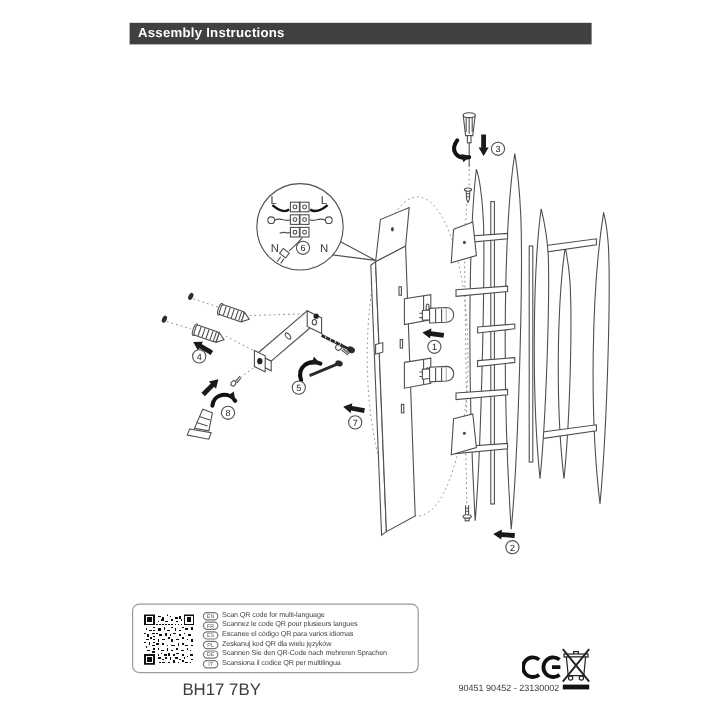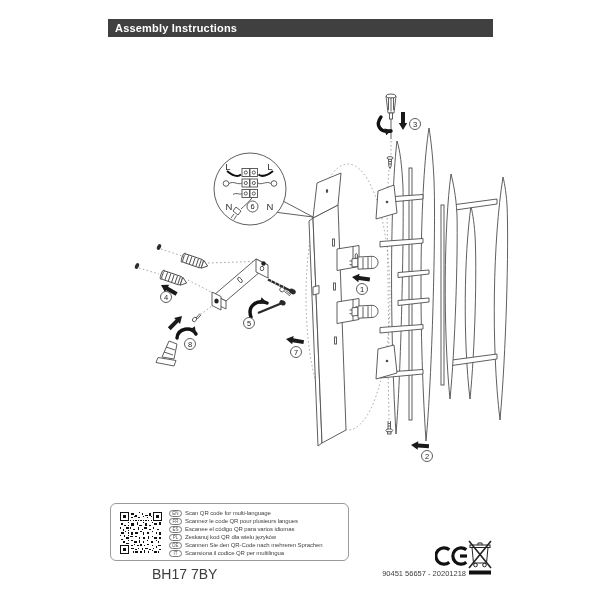--- a/index.html
+++ b/index.html
@@ -315,21 +315,21 @@
         <span class="qr-text">Scannen Sie den QR-Code nach mehreren Sprachen</span>
       </div>
       <div class="qr-row">
         <span class="lang-badge">IT</span>
         <span class="qr-text">Scansiona il codice QR per multilingua</span>
       </div>
     </div>
   </div>
 
   <div class="model-text">BH17 7BY</div>
-  <div class="code-text">90451 56657 - 20201218</div>
+  <div class="code-text">90451 90452 - 23130002</div>
 
   <svg class="ce-mark" width="36" height="24" viewBox="0 0 36 24">
     <path d="M14.3,4.7 A8.2,8.2 0 1 0 14.3,17.3" fill="none" stroke="#111" stroke-width="3.2"></path>
     <path d="M31.3,4.7 A8.2,8.2 0 1 0 31.3,17.3" fill="none" stroke="#111" stroke-width="3.2"></path>
     <path d="M25,11 h7" fill="none" stroke="#111" stroke-width="3.2"></path>
   </svg>
 
   <svg class="weee" width="26" height="38" viewBox="0 0 26 38">
     <polyline points="11,6 11,4 15,4 15,6" fill="none" stroke="#222" stroke-width="1"></polyline>
     <rect x="3" y="6" width="20" height="2.5" fill="#fff" stroke="#222" stroke-width="1"></rect>

